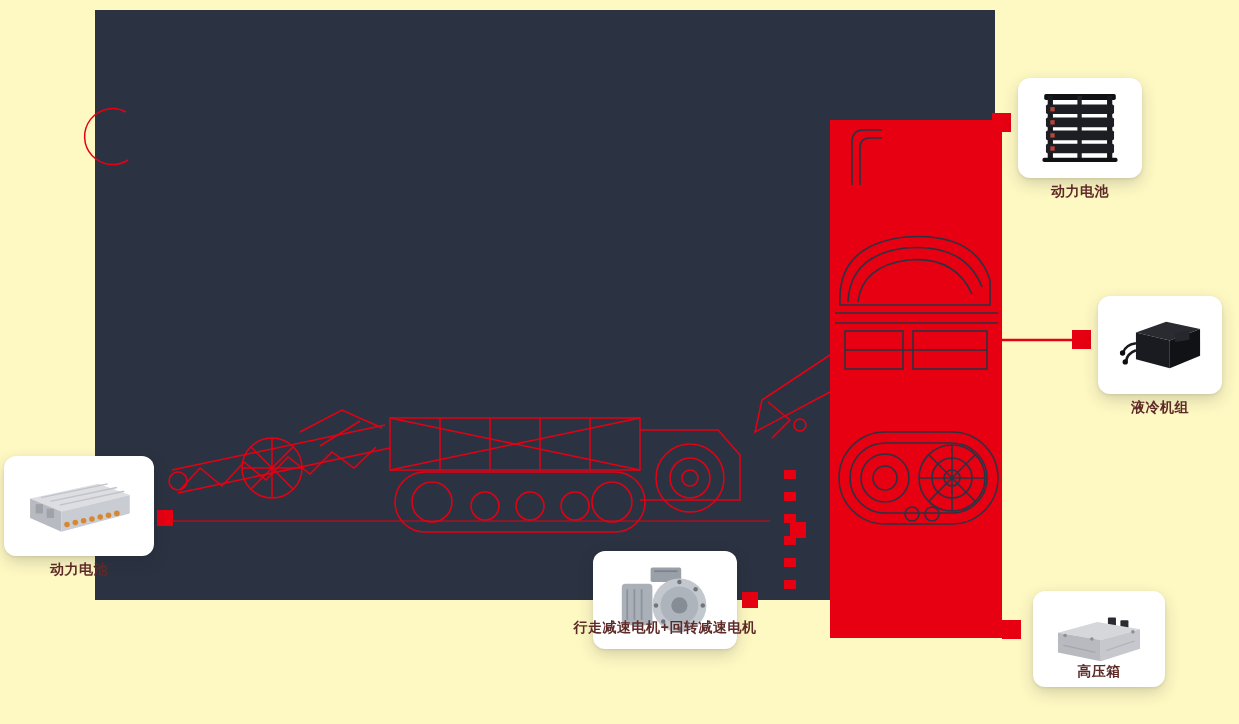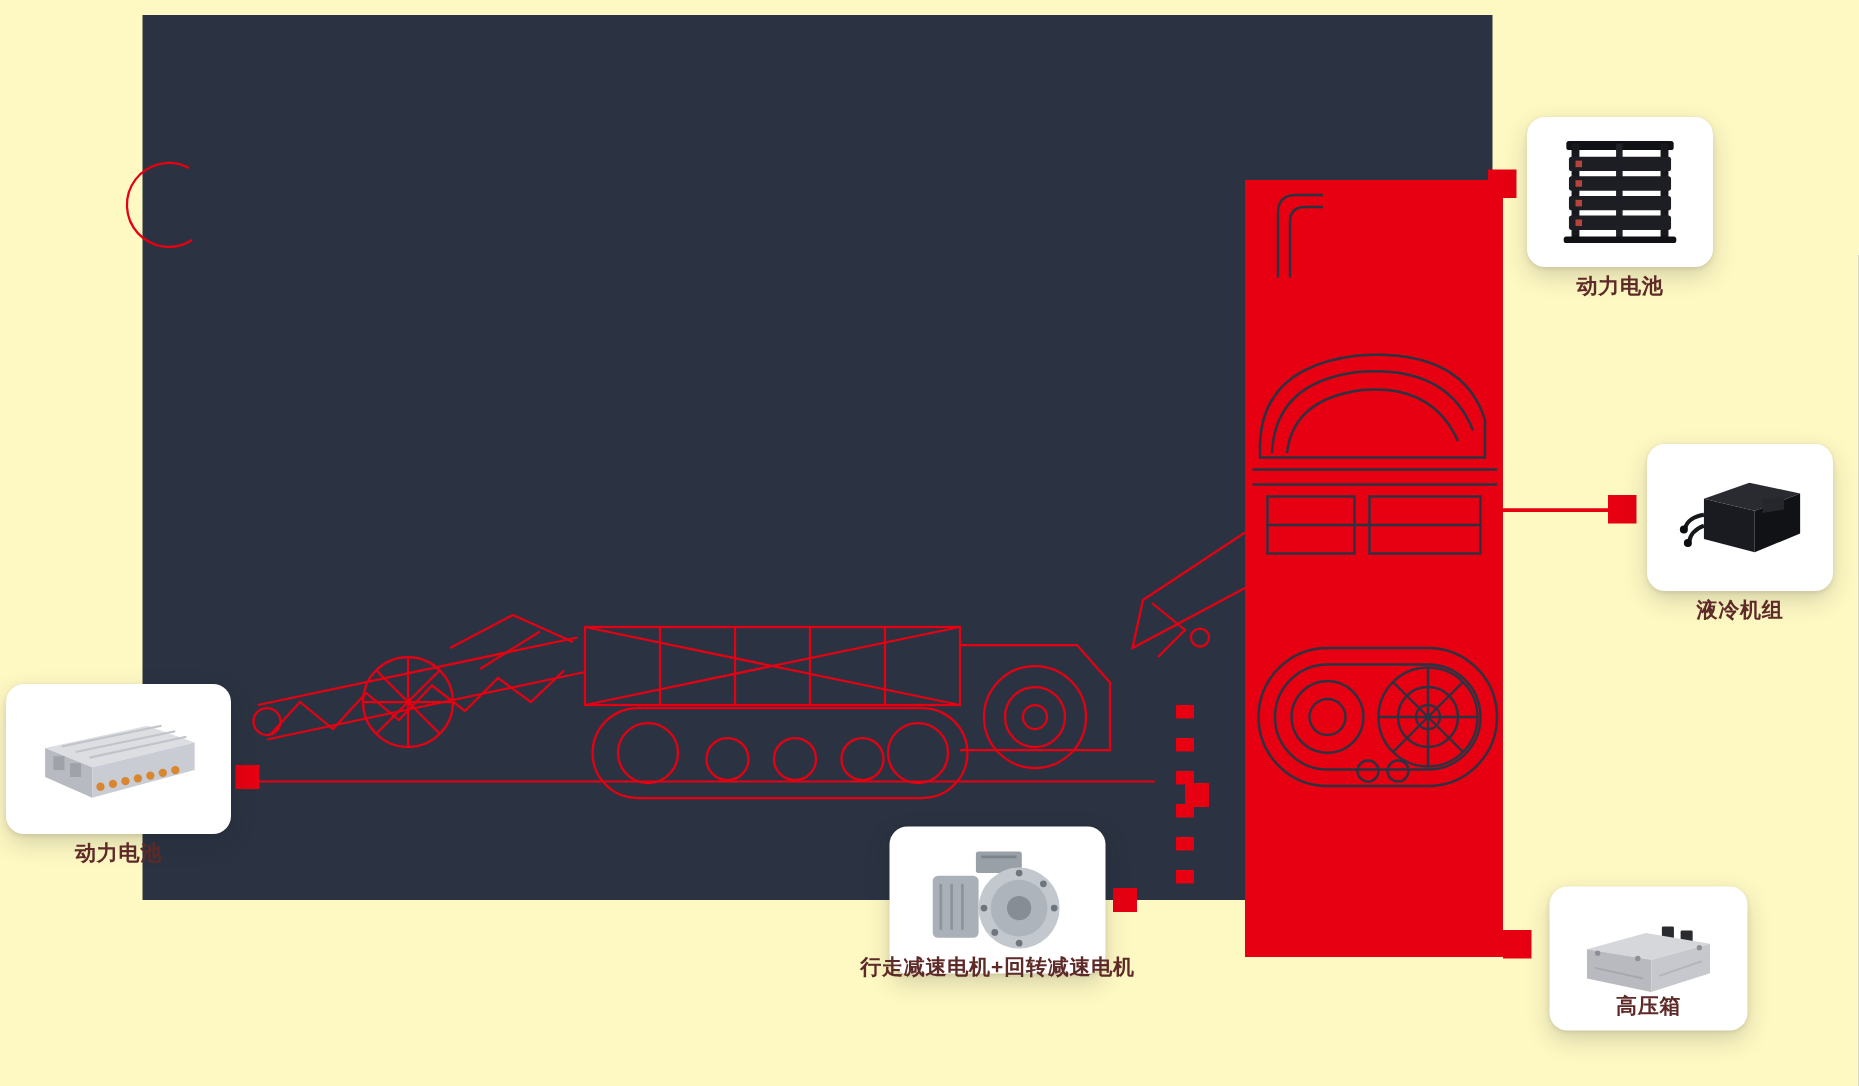--- a/index.html
+++ b/index.html
@@ -175,21 +175,21 @@
       <circle cx="76" cy="48" r="21" fill="#aeb4bc"></circle>
       <circle cx="76" cy="48" r="9" fill="#878d95"></circle>
       <circle cx="76" cy="22" r="2.5" fill="#6f757d"></circle>
       <circle cx="76" cy="74" r="2.5" fill="#6f757d"></circle>
       <circle cx="50" cy="48" r="2.5" fill="#6f757d"></circle>
       <circle cx="102" cy="48" r="2.5" fill="#6f757d"></circle>
       <circle cx="94" cy="30" r="2.5" fill="#6f757d"></circle>
       <circle cx="58" cy="66" r="2.5" fill="#6f757d"></circle>
     </svg>
   </div>
-  <div class="callout-label" style="left:560px;top:638px;width:210px;">行走减速电机+回转减速电机</div>
+  <div class="callout-label" style="left:560px;top:620px;width:210px;">行走减速电机+回转减速电机</div>
 
   <div class="card" style="left:4px;top:456px;width:150px;height:100px;">
     <svg viewBox="0 0 130 84" width="120" height="78">
       <polygon points="12,34 86,18 120,30 46,48" fill="#dcdee2"></polygon>
       <polygon points="12,34 46,48 46,70 12,55" fill="#b7bac0"></polygon>
       <polygon points="46,48 120,30 120,50 46,70" fill="#c9ccd2"></polygon>
       <line x1="24" y1="33" x2="96" y2="18" stroke="#c0c3c9" stroke-width="1.5"></line>
       <line x1="34" y1="37" x2="106" y2="22" stroke="#c0c3c9" stroke-width="1.5"></line>
       <line x1="44" y1="41" x2="114" y2="26" stroke="#c0c3c9" stroke-width="1.5"></line>
       <g fill="#d8862f">

